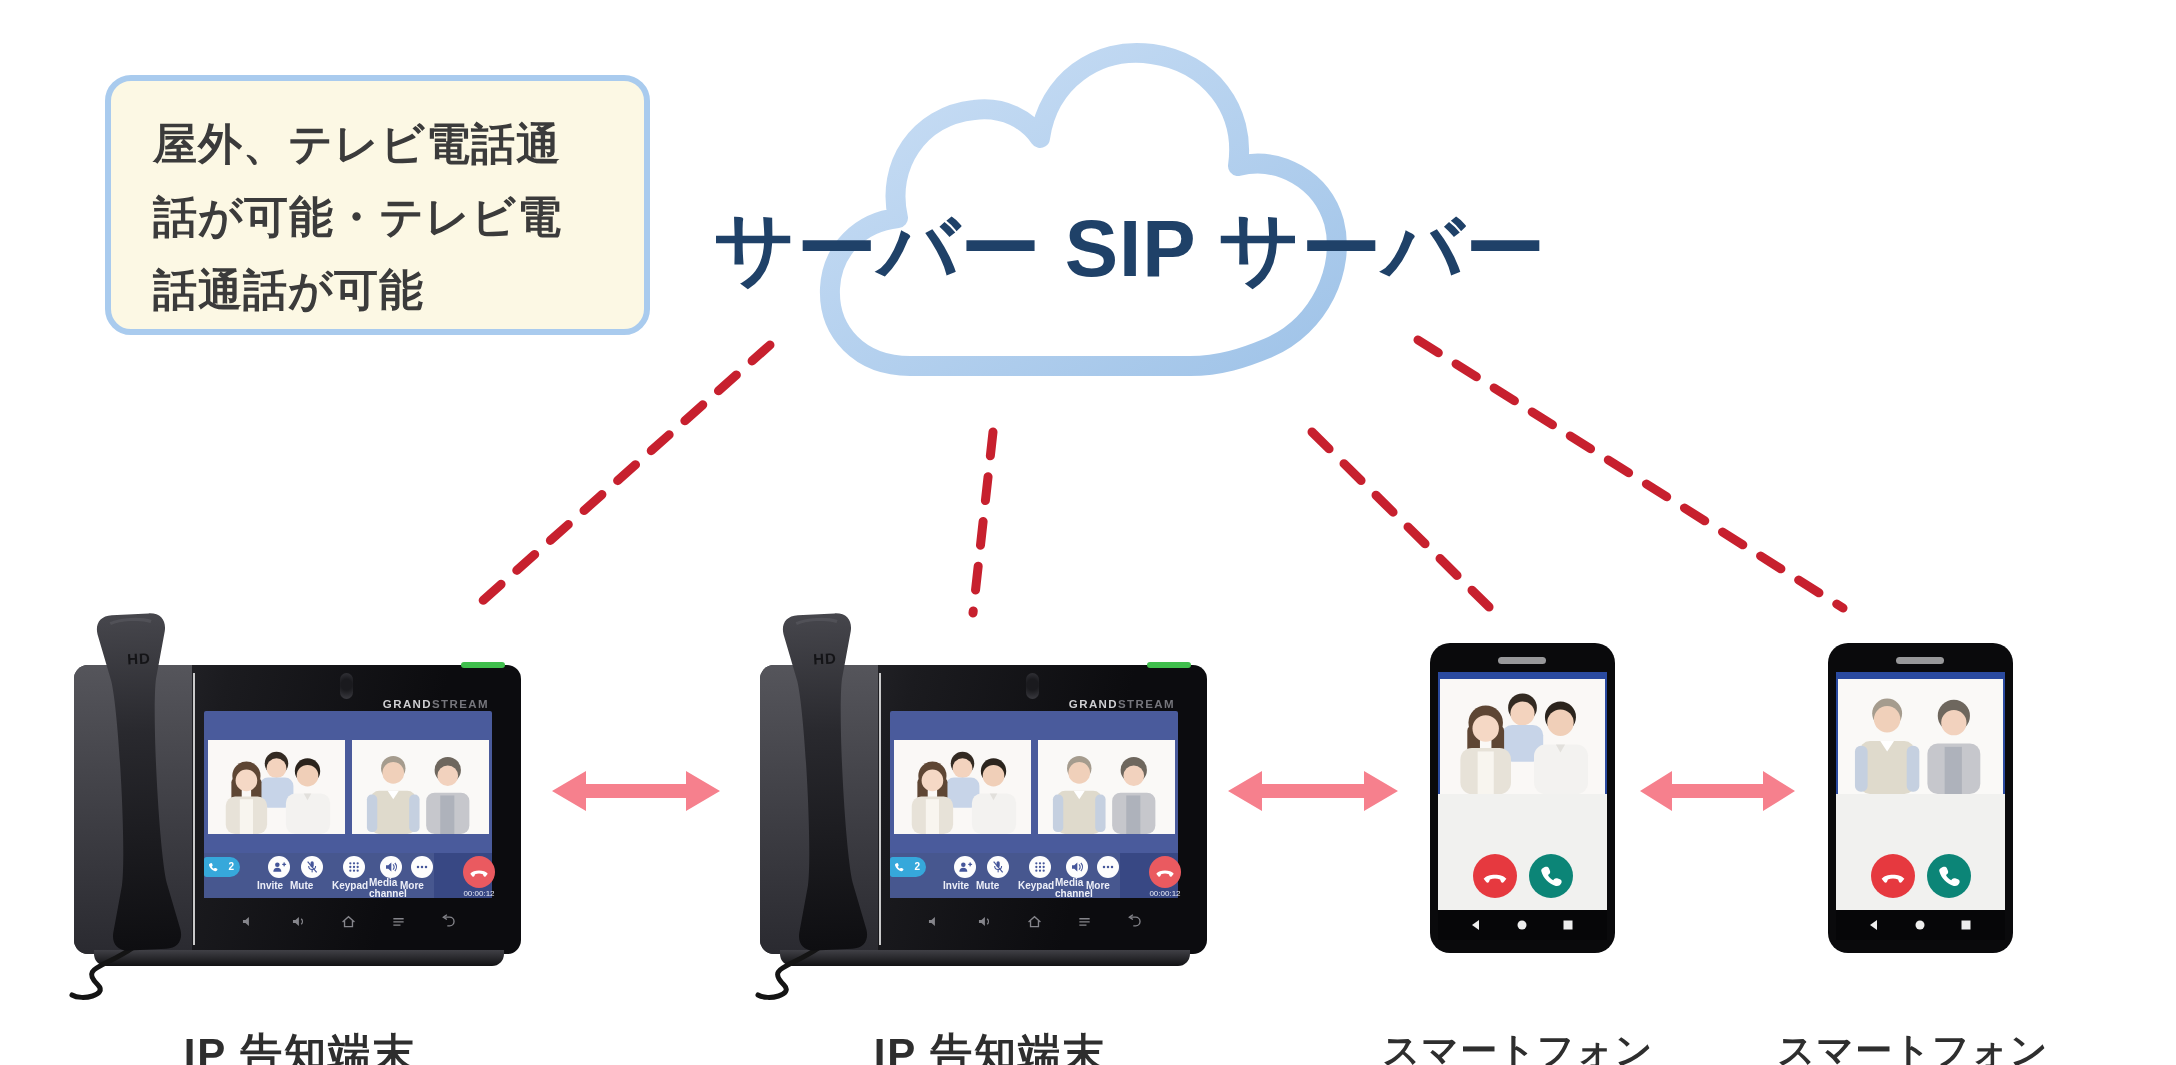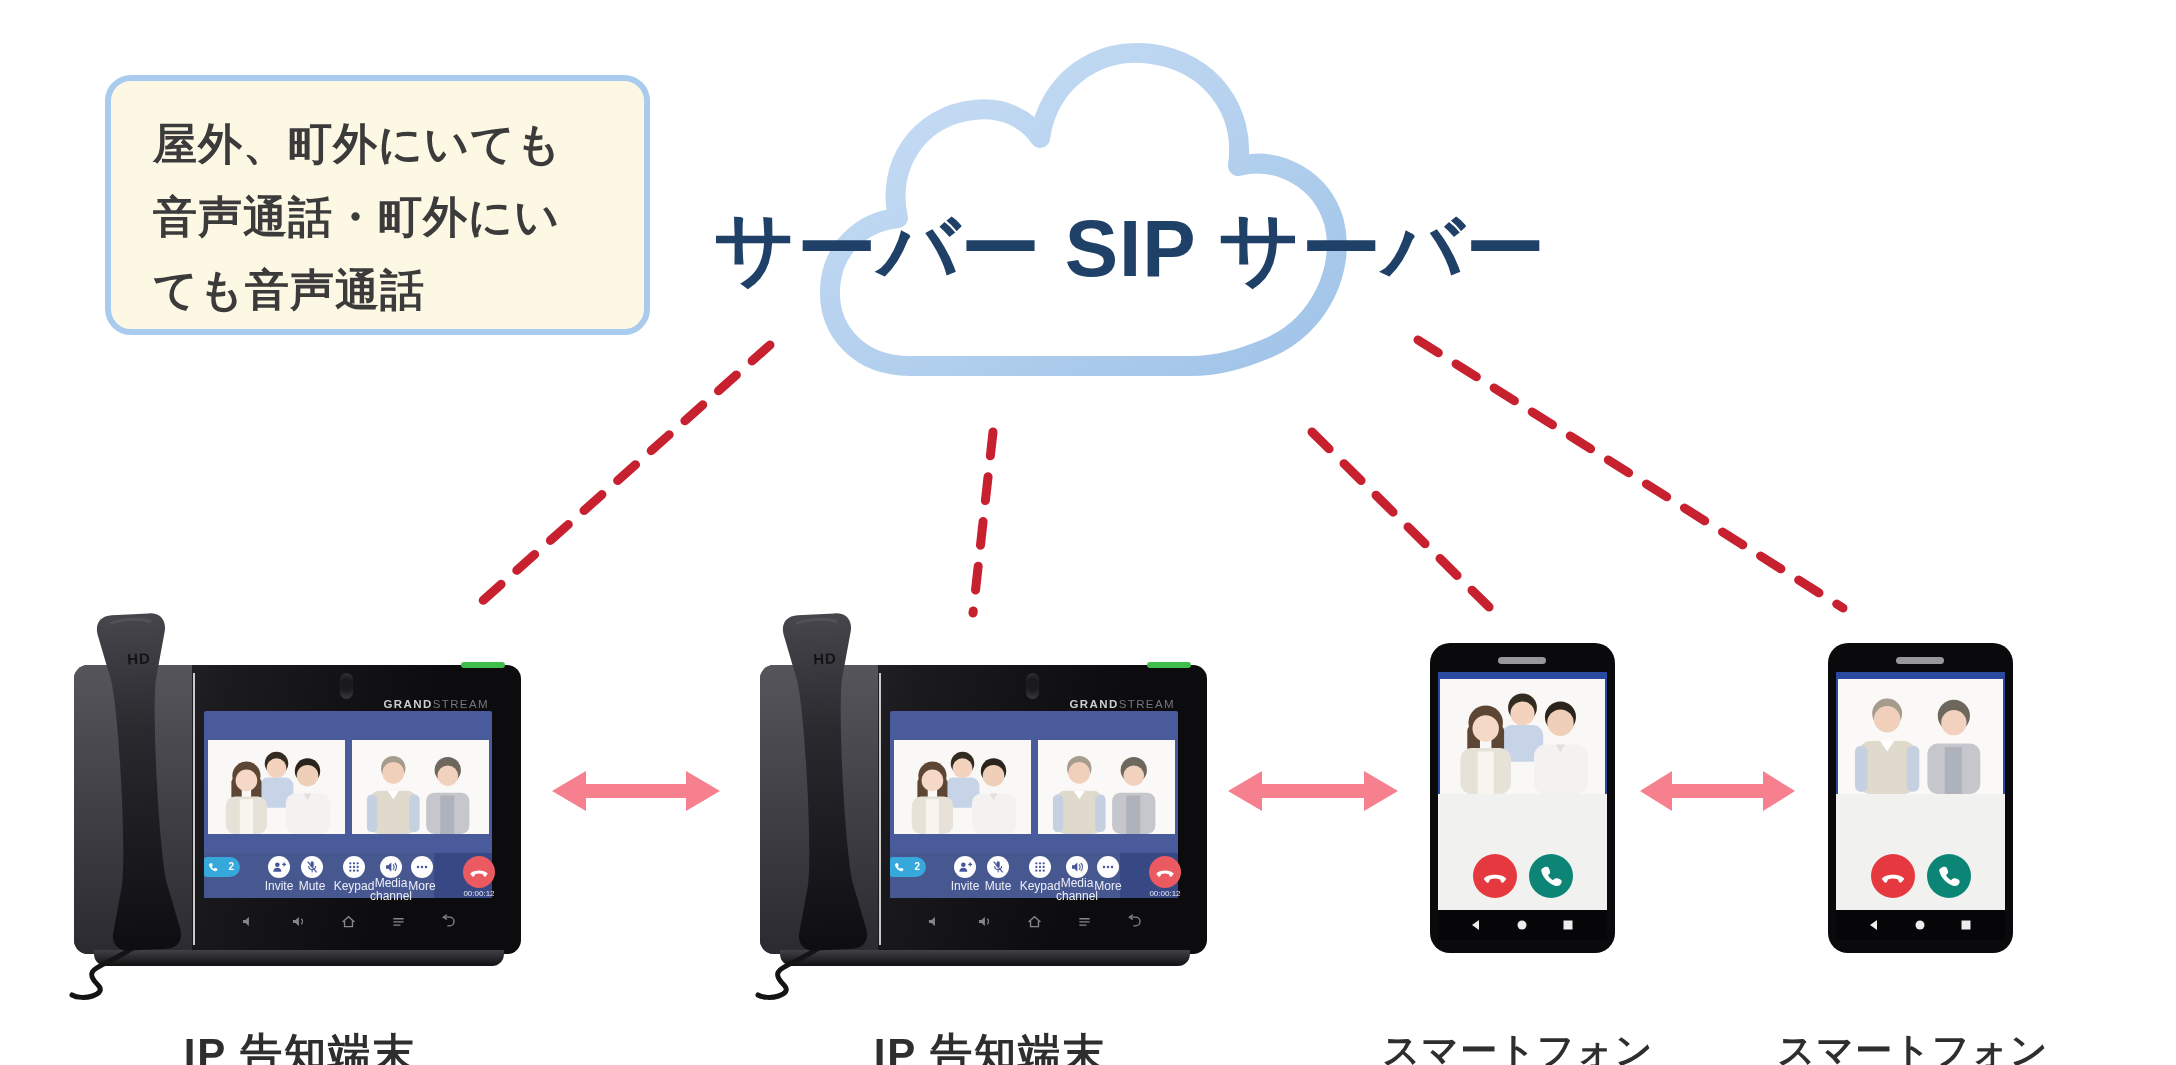--- a/index.html
+++ b/index.html
@@ -28,29 +28,29 @@
   .ip-base{position:absolute;left:28px;top:352px;width:410px;height:16px;border-radius:0 0 12px 12px;
            background:linear-gradient(#404046,#111113);}
   .ip-dock{position:absolute;left:0;top:0;width:118px;height:100%;border-radius:14px 0 0 14px;
            background:linear-gradient(#55555B,#3B3B41 60%,#2A2A30);}
   .ip-sep{position:absolute;left:119px;top:8px;width:2px;height:272px;background:#E9E9E9;opacity:.85;}
   .ip-led{position:absolute;right:16px;top:-3px;width:44px;height:6px;background:#3FBE4C;border-radius:3px;}
   .ip-camera{position:absolute;left:266px;top:8px;width:13px;height:26px;border-radius:7px;
              background:radial-gradient(circle at 50% 45%,#1A1A1E 35%,#3E3E44);}
   .ip-brand{position:absolute;right:32px;top:33px;font-size:11.5px;letter-spacing:1.4px;}
   .ip-brand .b1{color:#CFCFD2;font-weight:700;}
-  .ip-brand .b2{color:#76767C;font-weight:400;}
+  .ip-brand .b2{color:#76767C;font-weight:700;}
   .ip-screen{position:absolute;left:130px;top:46px;width:288px;height:187px;background:#4A5B9C;border-radius:2px;}
   .vpanel{position:absolute;top:29px;height:94px;width:137px;background:#FAF8F7;overflow:hidden;}
   .vpanel svg{display:block;width:100%;height:100%;}
   .callbar{position:absolute;left:0;top:142px;width:100%;height:45px;background:#47578F;}
   .callseg{position:absolute;left:230px;top:0;width:58px;height:100%;background:#384884;}
   .cbtn{position:absolute;top:3px;width:22px;height:22px;border-radius:50%;background:#FDFDFD;}
   .cbtn svg{position:absolute;left:3px;top:3px;width:16px;height:16px;}
-  .clabel{position:absolute;top:27px;width:44px;text-align:center;font-size:12px;line-height:1.1;color:#EDEFF8;}
+  .clabel{position:absolute;top:27px;width:44px;text-align:left;font-size:10px;line-height:1.1;color:#EDEFF8;font-weight:bold;}
   .hangup-btn{position:absolute;left:259px;top:3px;width:32px;height:32px;border-radius:50%;background:#EA5A60;}
   .hangup-btn svg{position:absolute;left:6px;top:10px;width:20px;height:12px;}
   .call-timer{position:absolute;left:245px;top:36px;width:60px;text-align:center;font-size:8px;color:#E8EAF5;}
   .call-badge{position:absolute;left:0;top:4px;width:36px;height:20px;background:#36A8DB;border-radius:3px 11px 11px 3px;}
   .call-badge svg{position:absolute;left:4px;top:5px;width:10px;height:10px;}
   .call-badge span{position:absolute;right:6px;top:4px;font-size:10px;color:#fff;font-weight:700;}
   .ip-keys{position:absolute;left:0;top:247px;width:447px;height:24px;}
   .ip-keys svg{position:absolute;top:0;width:19px;height:19px;}
   .handset{position:absolute;left:22px;top:10px;width:102px;height:348px;z-index:6;transform:rotate(-3deg);}
   .handset svg{display:block;width:100%;height:100%;}
@@ -194,21 +194,21 @@
     <symbol id="n-back" viewBox="0 0 24 24">
       <path d="M10 6.5 h6 a5.5 5.5 0 0 1 0 11 h-3" fill="none" stroke="#85858B" stroke-width="1.7"></path>
       <path d="M12.5 3.5 L8 6.5 l4.5 3" fill="none" stroke="#85858B" stroke-width="1.7"></path>
     </symbol>
   </defs>
 </svg>
 
 <div class="canvas">
 
   <div class="abs note-box">
-    <div class="note-text">屋外、町外にいても音声通話・町外にいても音声通話</div>
+    <div class="note-text">屋外、テレビ電話通話が可能・テレビ電話通話が可能</div>
   </div>
 
   <svg class="abs cloud-svg" viewBox="0 0 640 405">
     <path d="M150 352
              C100 352 68 318 70 274
              C72 236 100 208 138 204
              C126 152 158 102 214 96
              C244 92 268 106 280 124
              C288 68 336 32 392 40
              C450 48 486 96 478 152

